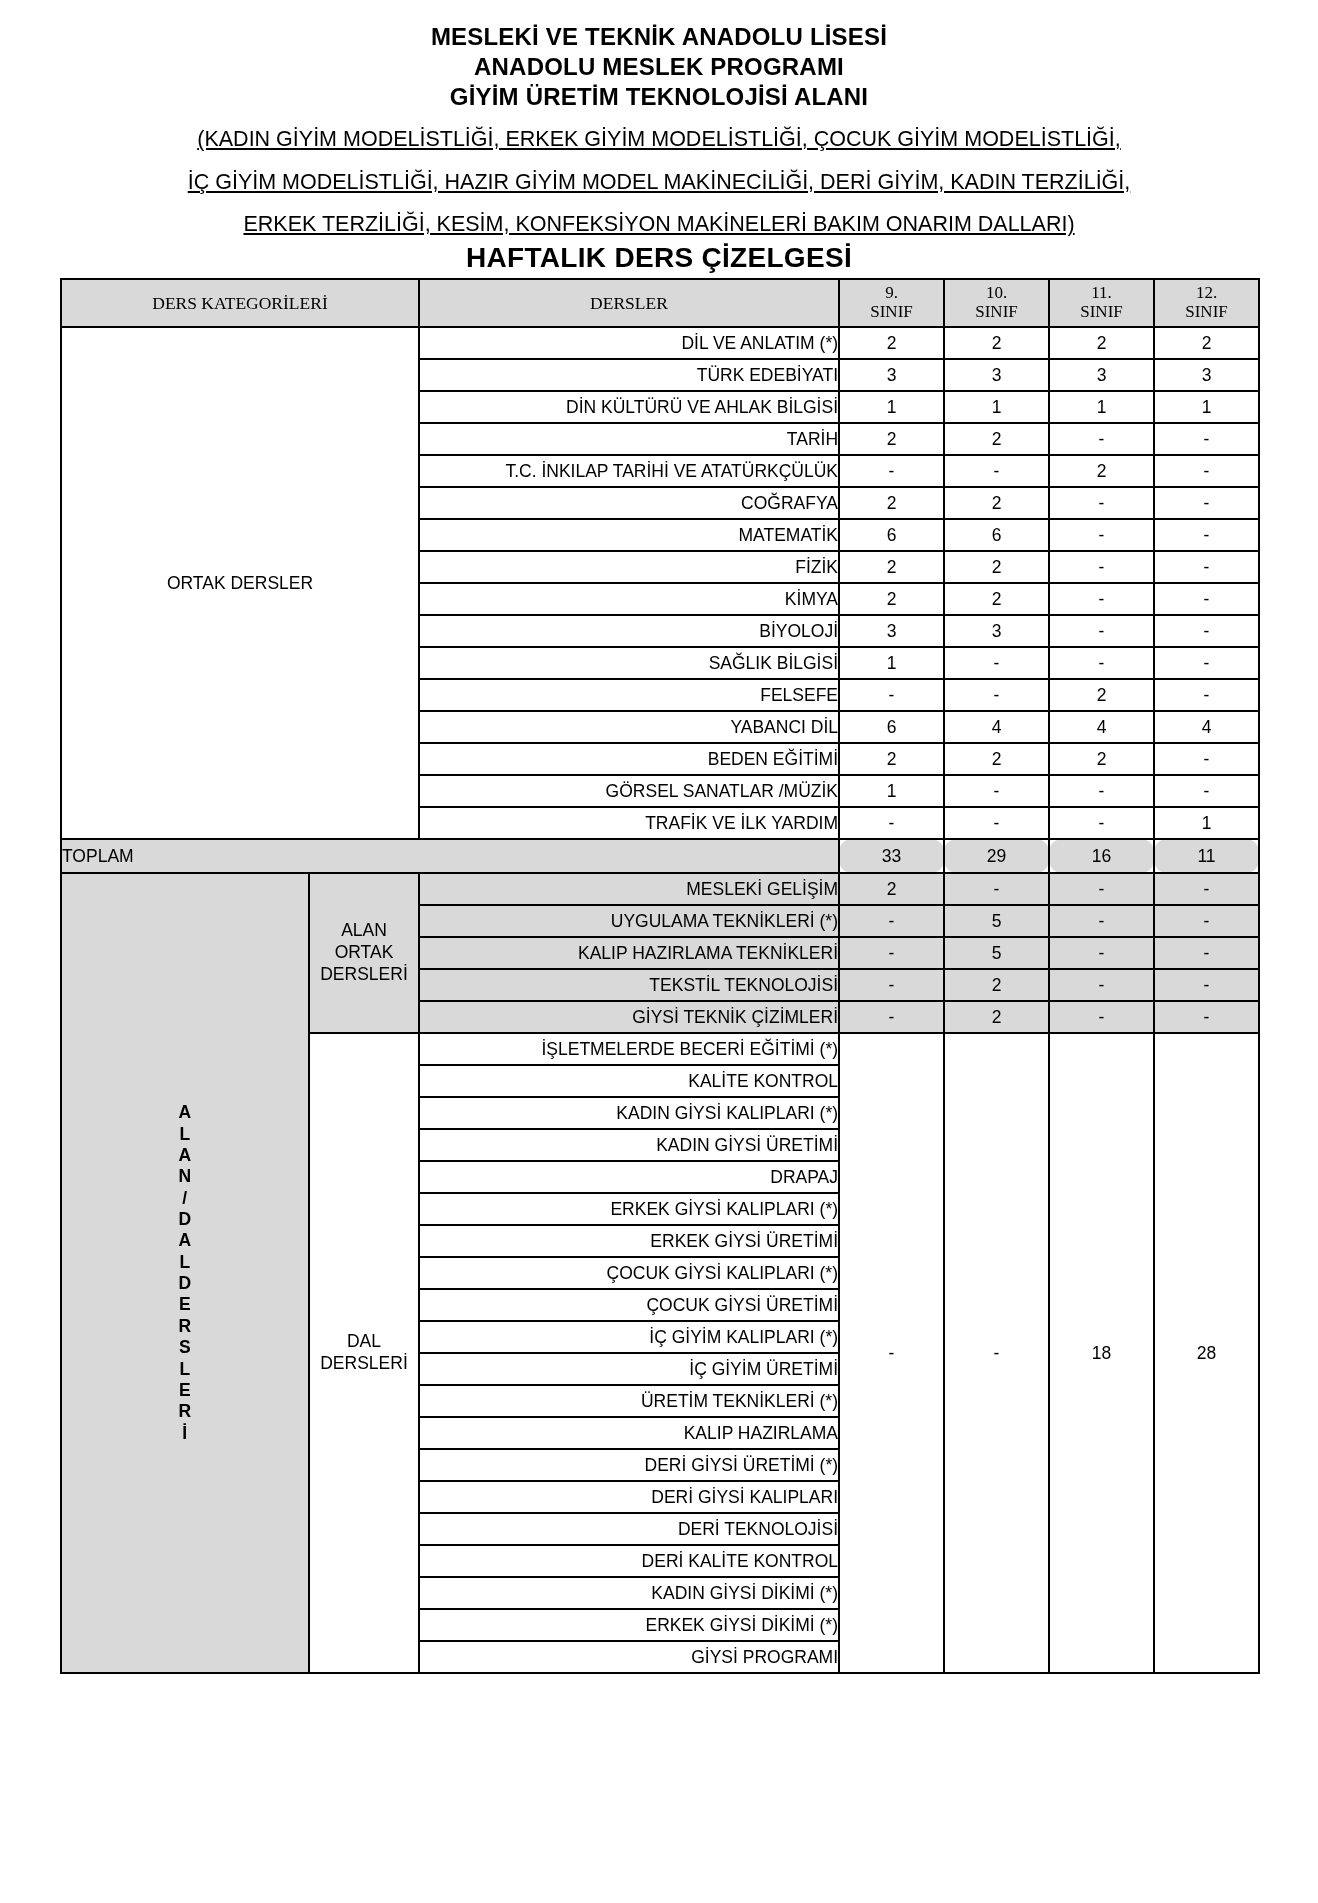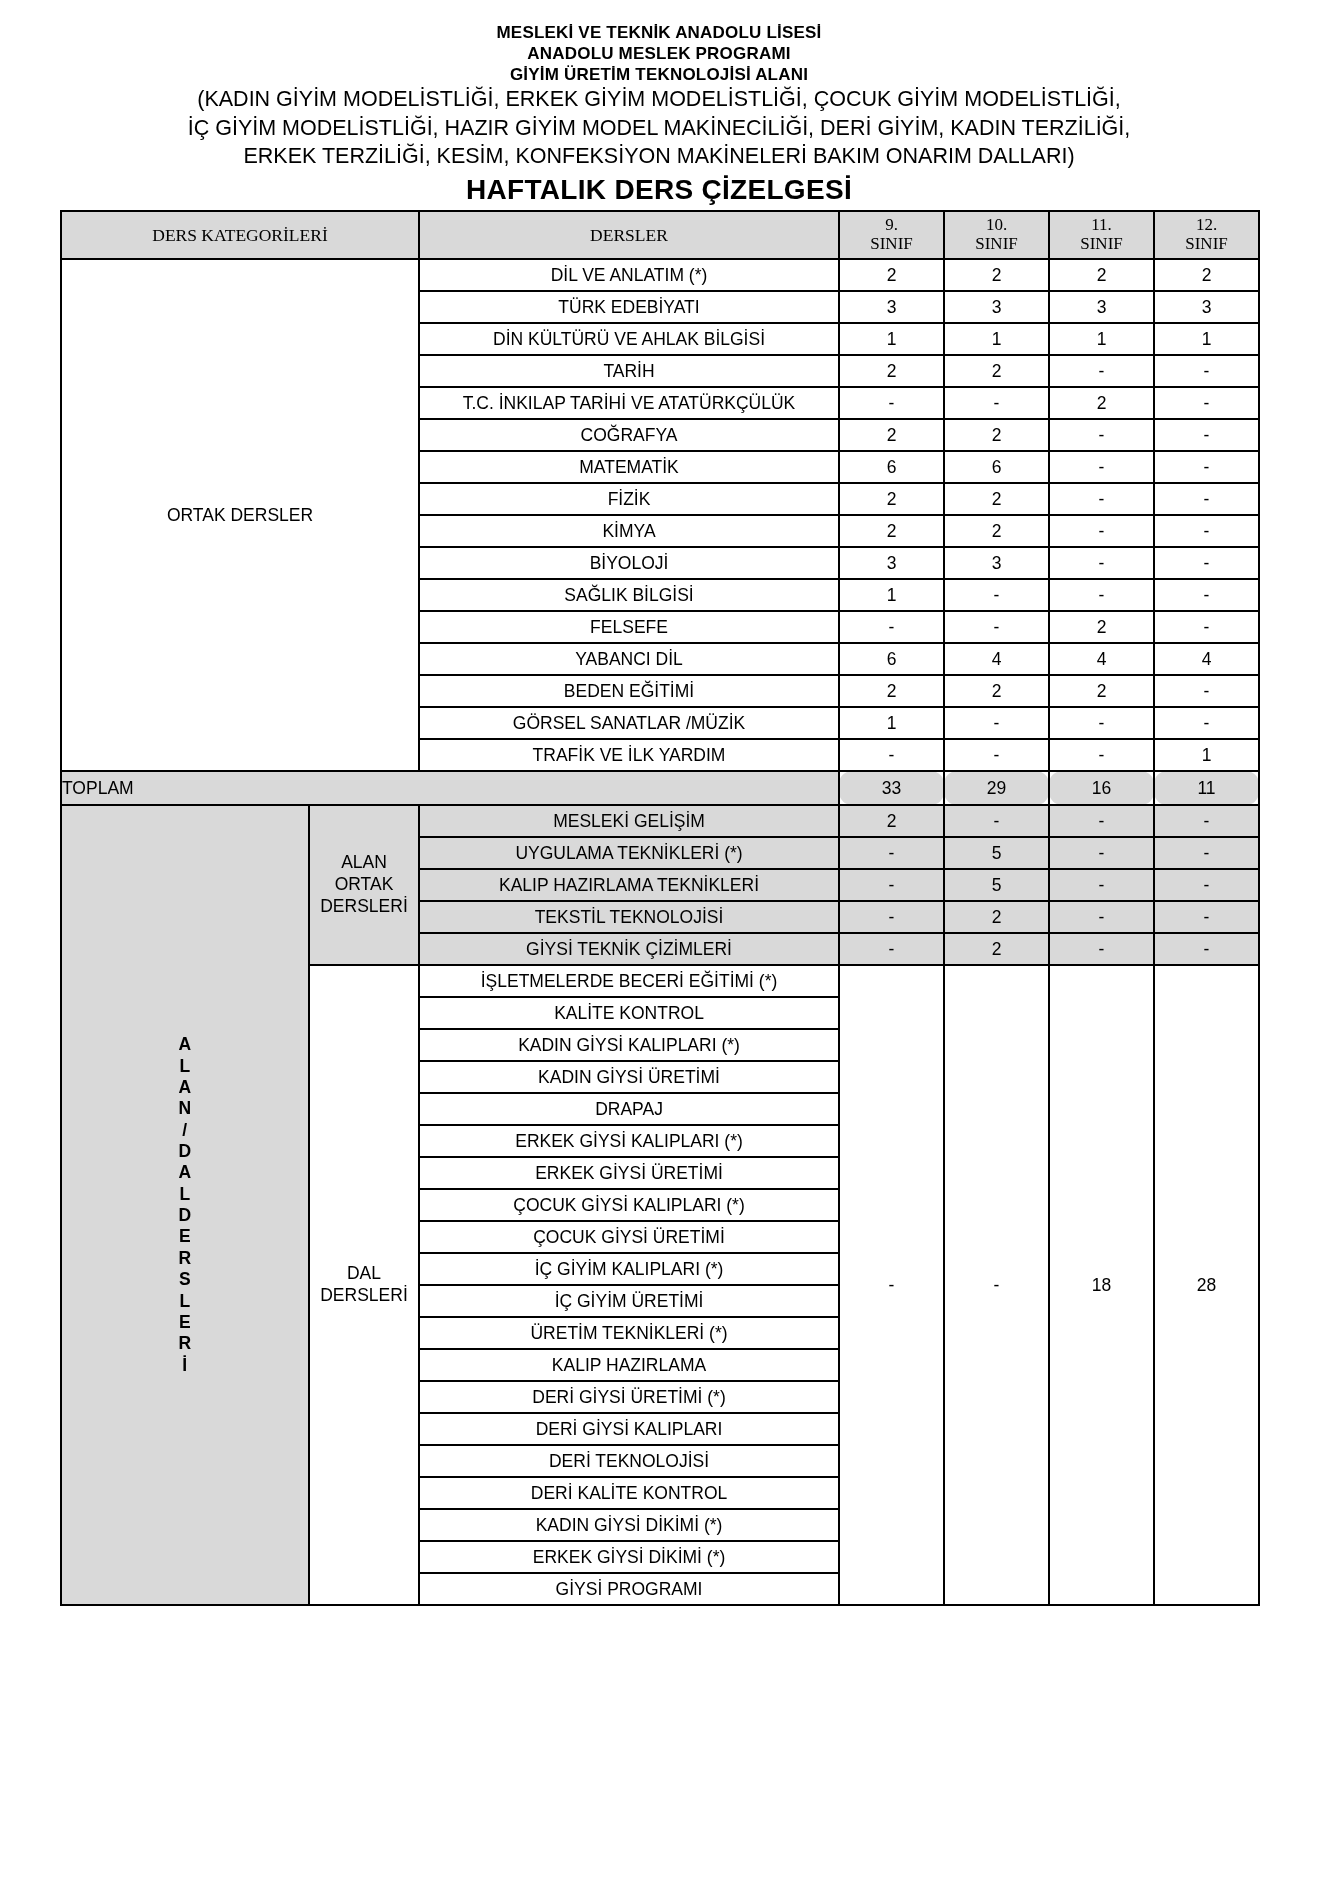--- a/index.html
+++ b/index.html
@@ -17,30 +17,31 @@
     width: 1318px;
     box-sizing: border-box;
     padding: 22px 60px 0 60px;
   }
   .header {
     text-align: center;
   }
   .title-line-1,
   .title-line-2,
   .title-line-3 {
-    font-size: 17px;
+    font-size: 24px;
     font-weight: bold;
     letter-spacing: 0.2px;
     line-height: 1.24;
   }
   .subtitle {
     font-size: 21.5px;
     font-weight: normal;
     line-height: 1.27;
-    margin-top: 1px;
+    margin-top: 15px;
+    text-decoration: underline;
   }
   .chart-title {
     font-size: 28px;
     font-weight: bold;
     margin-top: 4px;
     margin-bottom: 4px;
     letter-spacing: 0.3px;
   }
   table.sched {
     border-collapse: collapse;
@@ -68,21 +69,21 @@
     font-size: 18px;
     line-height: 1.1;
     font-family: Liberation Serif, serif;
   }
   thead th.grade-head {
     font-size: 17px;
   }
   td.lesson {
     padding-left: 10px;
     height: 30px;
-    text-align: center;
+    text-align: right;
     white-space: nowrap;
     overflow: hidden;
     margin-top: 35px;
   }
   td.num {
     text-align: center;
     height: 30px;
   }
   td.catcell {
     text-align: center;

